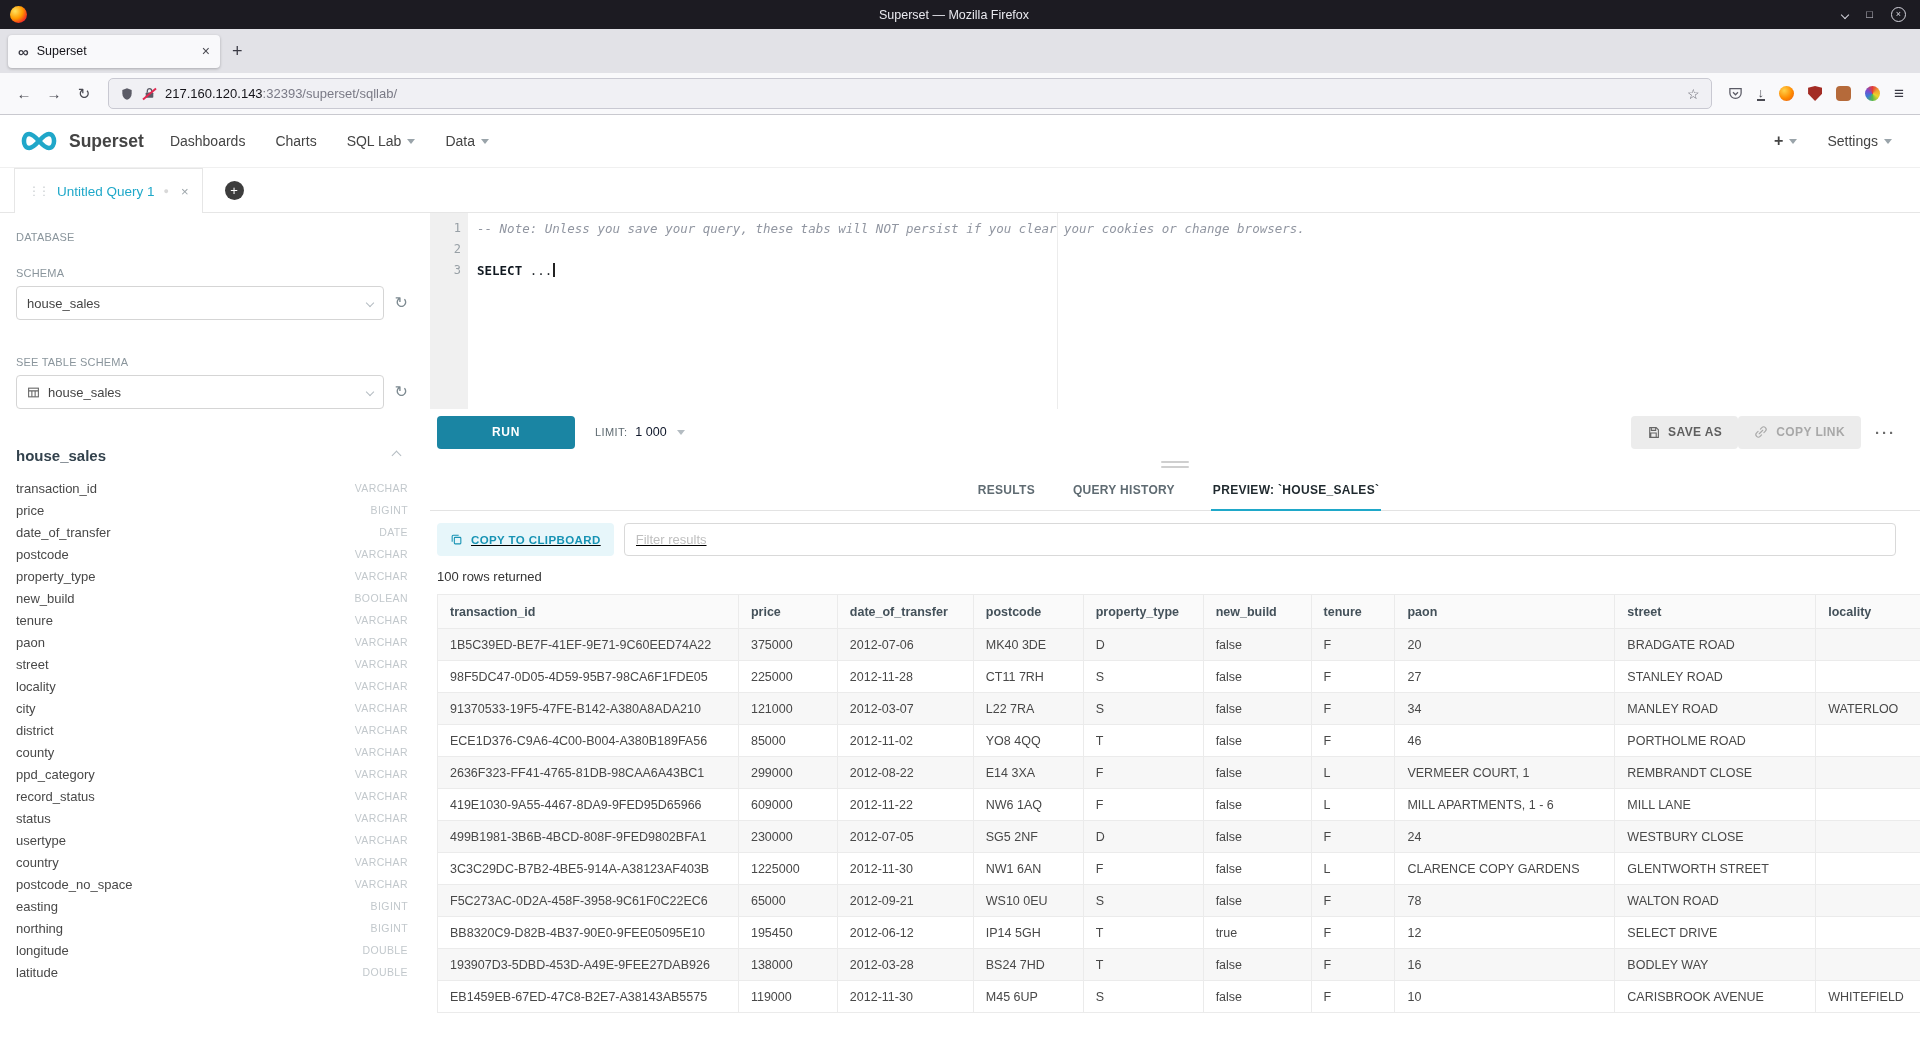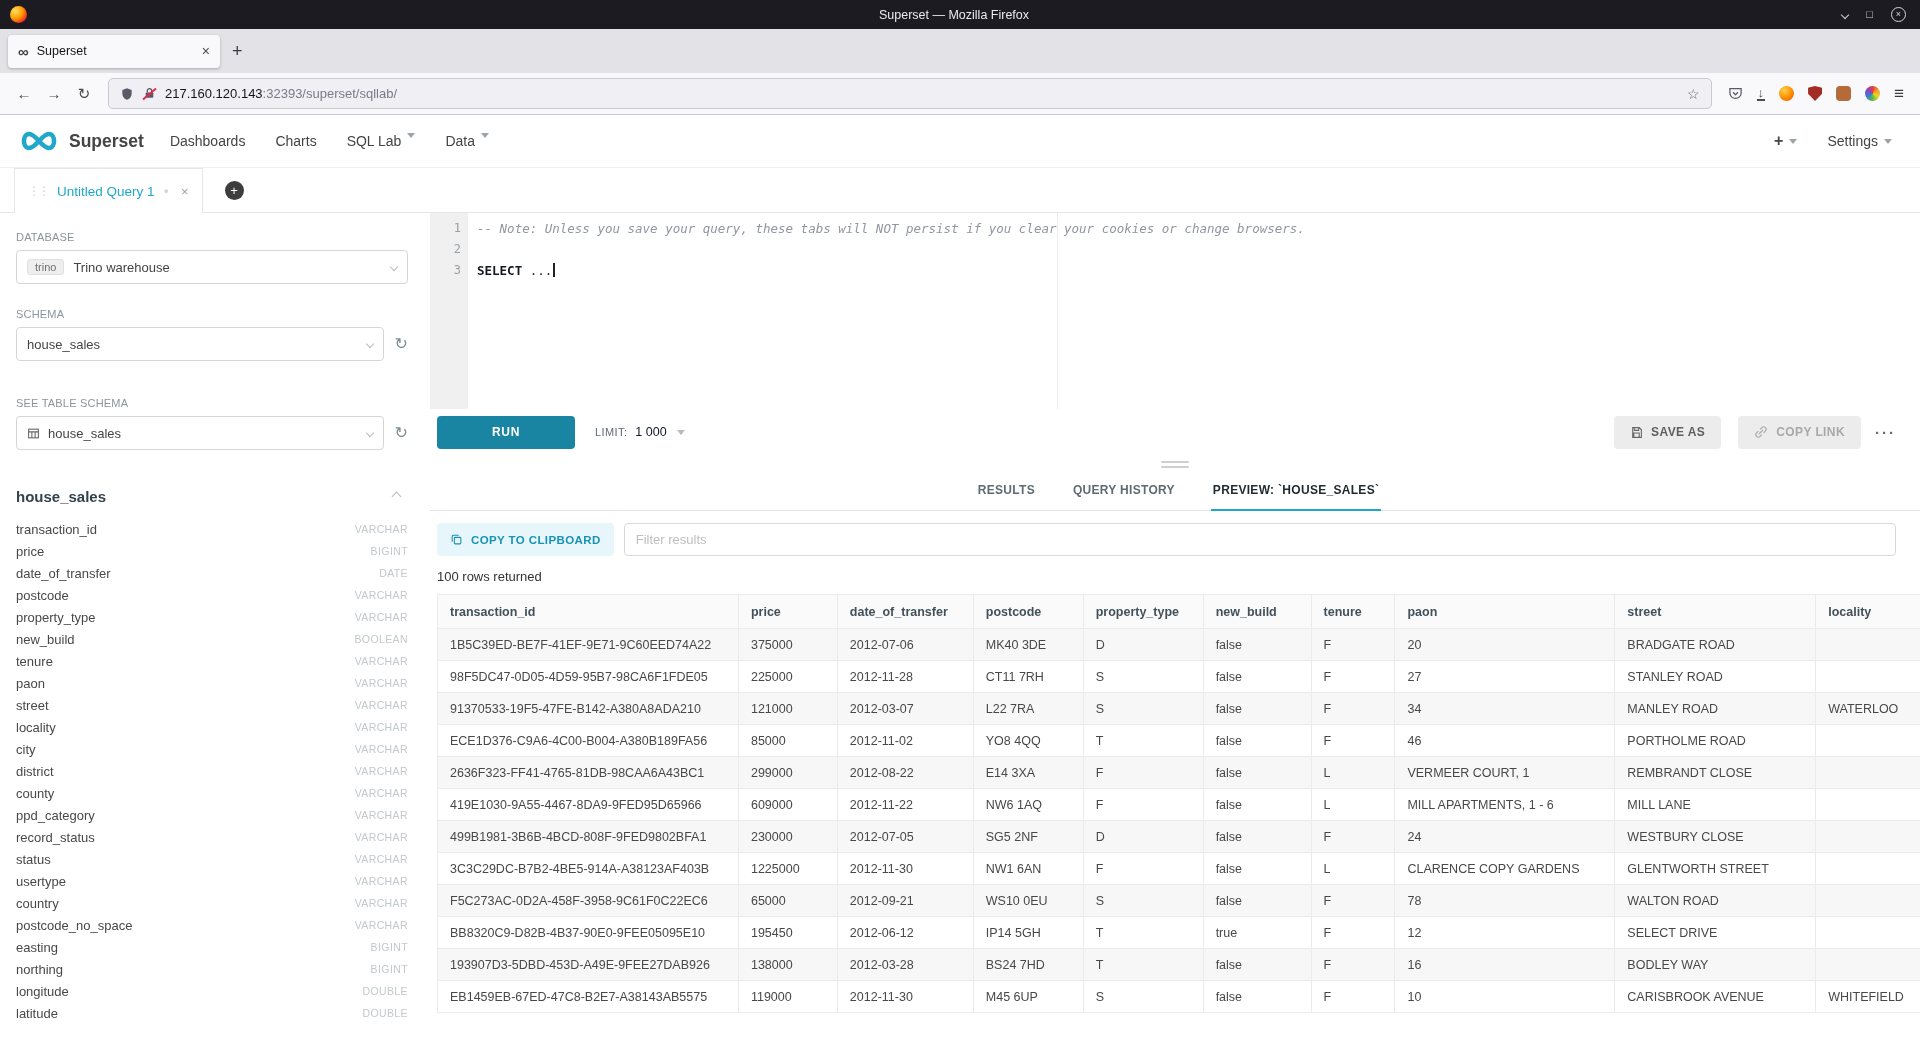--- a/index.html
+++ b/index.html
@@ -43,21 +43,21 @@
   .tamper { background:#b56a3a; border-radius:4px; }
   .pinwheel { background:conic-gradient(#e23b3b,#f0a431,#ecd42a,#57b94c,#3a7bd5,#7a4bd0,#e23b3b); }
   .menu-btn { font-size:17px; color:#3a3a44; }
   .dl-icon { color:#4a4a52; font-size:13px; line-height:11px; border-bottom:2px solid #4a4a52; padding:0 1px 1px; }
 
   
   .app-header { height:53px; background:#fff; display:flex; align-items:center; border-bottom:1px solid #f0f0f0; flex:none; }
   .brand { display:flex; align-items:center; gap:9px; margin:0 26px 0 18px; }
   .brand-name { font-size:17.5px; font-weight:700; color:#444; }
   .main-nav { display:flex; align-items:center; gap:30px; }
-  .nav-item { display:flex; align-items:flex-start; font-size:14px; color:#444; }
+  .nav-item { display:flex; align-items:center; font-size:14px; color:#444; }
   .caret { width:0; height:0; border-left:4px solid transparent; border-right:4px solid transparent; border-top:5px solid #9aa4aa; display:inline-block; margin-left:6px; }
   .header-right { margin-left:auto; display:flex; align-items:center; gap:30px; margin-right:28px; }
   .header-add, .header-settings { display:flex; align-items:center; font-size:14px; color:#444; }
   .header-add { font-size:16px; font-weight:700; }
 
   
   .qtab-row { height:45px; background:#fff; box-shadow:inset 0 -1px 0 #e6e6e6; display:flex; align-items:center; padding-left:14px; flex:none; }
   .qtab { height:100%; background:#fff; border:1px solid #e6e6e6; border-bottom:none; display:flex; align-items:center; gap:9px; padding:0 13px; }
   .qtab-dots { color:#c9ced1; font-size:12px; letter-spacing:-2px; }
   .qtab-label { font-size:13.5px; color:#1fa8c9; }
@@ -99,33 +99,33 @@
   .cursor { display:inline-block; width:1.5px; height:14px; background:#222; vertical-align:-2px; margin-left:1px; }
   .print-margin { position:absolute; left:589px; top:0; bottom:0; width:1px; background:#ececec; }
 
   .toolbar { height:46px; flex:none; display:flex; align-items:center; padding:0 24px 0 7px; }
   .run-btn { width:138px; height:33px; background:#1a85a3; color:#fff; font-size:12px; font-weight:700; letter-spacing:.6px; border-radius:4px; display:flex; align-items:center; justify-content:center; }
   .limit { display:flex; align-items:center; margin-left:20px; gap:8px; }
   .limit-label { font-size:11px; color:#5f6b72; letter-spacing:.4px; }
   .limit-value { font-size:12.5px; color:#0f172a; }
   .limit .caret { border-top-color:#b4bcc2; margin-left:2px; }
   .tb-spacer { flex:1; }
-  .btn-gray { height:33px; border-radius:4px; background:#ececec; display:flex; align-items:center; gap:8px; padding:15px 16px; font-size:12px; font-weight:700; letter-spacing:.4px; color:#5f5f5f; margin-left:17px; }
+  .btn-gray { height:33px; border-radius:4px; background:#ececec; display:flex; align-items:center; gap:8px; padding:15px 16px; font-size:12px; font-weight:700; letter-spacing:.4px; color:#5f5f5f; }
   .btn-gray.muted { color:#a8a8a8; }
   .more-btn { margin-left:14px; font-size:15px; color:#6b6b6b; font-weight:700; letter-spacing:2px; }
 
   .resizer { height:18px; flex:none; display:flex; flex-direction:column; align-items:center; justify-content:center; gap:3px; }
   .grip { width:28px; height:2px; background:#cfcfcf; border-radius:1px; }
 
   .results-tabbar { flex:none; border-bottom:1px solid #e3e3e3; display:flex; gap:34px; padding-left:7px;justify-content:center; }
   .rtab { position:relative; display:flex; align-items:center; padding:10px 2px 13px; font-size:12px; font-weight:600; letter-spacing:.3px; color:#5f6b72; }
   .rtab.active { color:#1f292e; }
   .rtab.active::after { content:''; position:absolute; left:0; right:0; bottom:-1px; height:2px; background:#1fa8c9; }
 
-  .actions { flex:none; display:flex; align-items:center; gap:10px; margin-top:12px; padding:0 24px 0 7px; }
+  .actions { flex:none; display:flex; align-items:center; gap:10px; margin-top:12px; padding:0 24px 0 7px;text-decoration:underline; }
   .copy-btn { height:33px; display:flex; align-items:center; gap:8px; background:#e7f6fa; color:#1793b4; border-radius:4px; padding:0 13px; font-size:11.5px; font-weight:700; letter-spacing:.4px; white-space:nowrap; }
   .filter-input { flex:1; height:33px; border:1px solid #d9d9d9; border-radius:4px; padding:0 11px; font-size:13px; color:#333; font-family:"Liberation Sans", sans-serif; outline:none; background:#fff; }
   .filter-input::placeholder { color:#bfbfbf; }
 
   .rows-returned { flex:none; margin:13px 0 10px 7px; font-size:13px; color:#333; }
 
   .table-wrap { flex:1; overflow:hidden; margin-left:7px; }
   table.results-table { border-collapse:collapse; table-layout:fixed; min-width:1540px; }
   .results-table th, .results-table td { white-space:nowrap; overflow:hidden; border:1px solid #ebebeb; padding:0 12px; text-align:left; font-size:12.5px; }
   .results-table th { background:#fafafa; font-weight:700; color:#44515a; height:34px; }
@@ -242,25 +242,20 @@
       <span class="qtab-close">×</span>
     </div>
     <span class="add-query-btn">+</span>
   </div>
 
   <div class="main">
 
     <div class="sidebar">
       <div class="field">
         <div class="field-label">DATABASE</div>
-        <div class="select">
-          <span class="badge">trino</span>
-          <span>Trino warehouse</span>
-          <i class="chev"></i>
-        </div>
       </div>
 
       <div class="field schema-field">
         <div class="field-label">SCHEMA</div>
         <div class="with-refresh">
           <div class="select">
             <span>house_sales</span>
             <i class="chev"></i>
           </div>
           <span class="refresh">↻</span>

